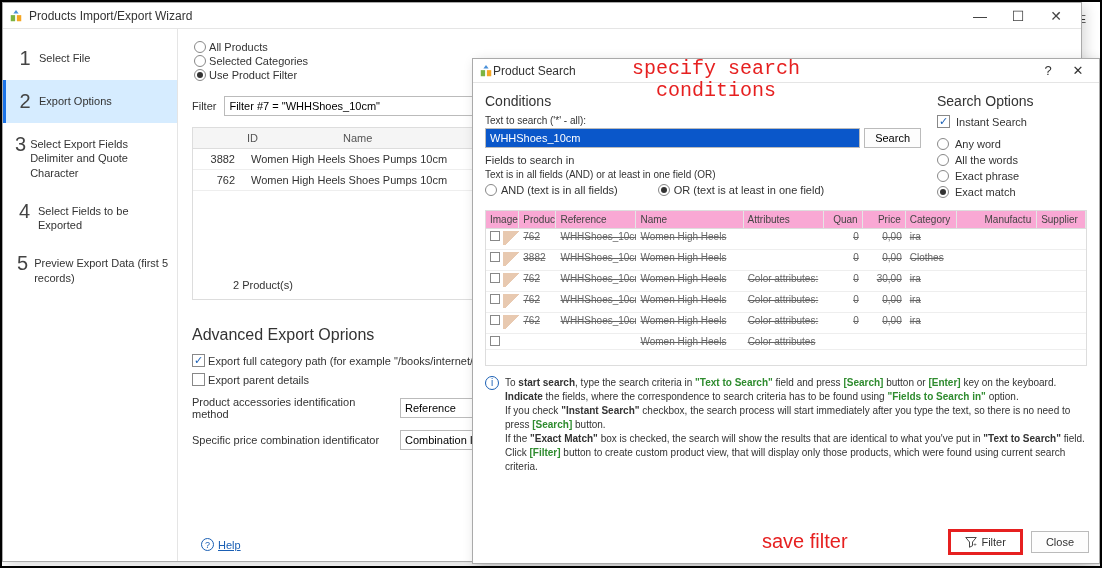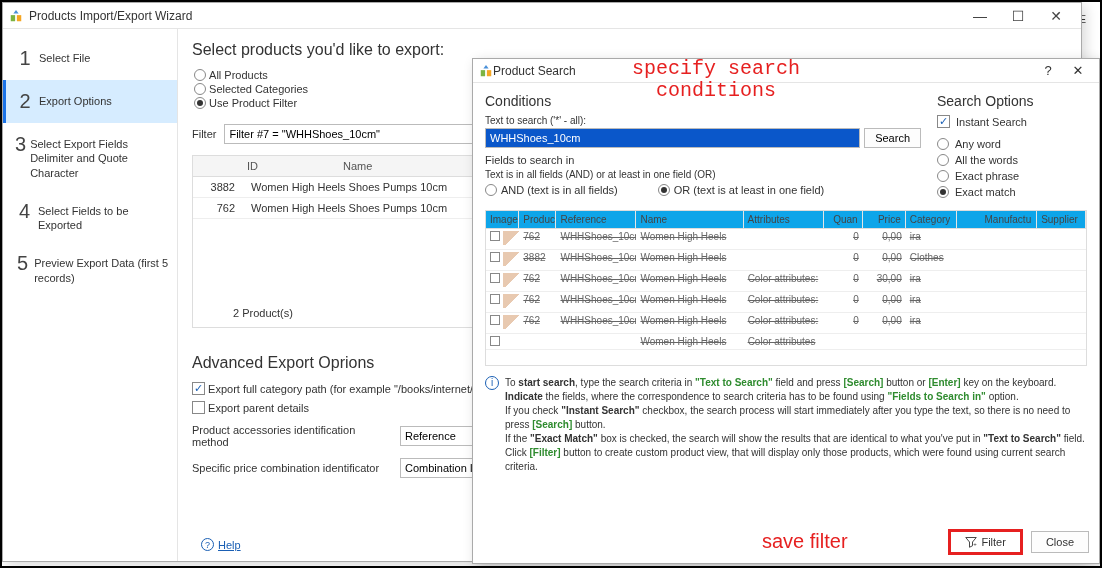--- a/index.html
+++ b/index.html
@@ -76,21 +76,21 @@
   .andor-hint { font-size:10px; margin-top:3px; }
   .andor-row { display:flex; align-items:center; gap:40px; margin-top:4px; font-size:11px; }
   .andor-row .opt { display:flex; align-items:center; gap:4px; }
 
   .ps-right .opt { display:flex; align-items:center; gap:6px; margin-top:4px; font-size:11px; }
   .ck { width:13px; height:13px; border:1px solid #888; display:inline-flex; align-items:center; justify-content:center; font-size:11px; color:#1a5fb4; }
   .radio { width:12px; height:12px; border:1px solid #888; border-radius:50%; display:inline-flex; align-items:center; justify-content:center; }
   .radio.on::after { content:''; width:6px; height:6px; background:#333; border-radius:50%; }
 
   .ps-table { margin-top:12px; border:1px solid #ddd; height:156px; overflow:hidden; }
-  .ps-th { display:flex; background:#0ea5e9; border-bottom:1px solid #ddd; font-size:10px; color:#444; }
+  .ps-th { display:flex; background:#f9a8d4; border-bottom:1px solid #ddd; font-size:10px; color:#444; }
   .ps-th > div { padding:3px 4px; border-right:1px solid #e5e5e5; overflow:hidden; white-space:nowrap; }
   .ps-tr { display:flex; font-size:10px; border-bottom:1px solid #eee; color:#666; }
   .ps-tr.struck span { text-decoration:line-through; }
   .ps-tr > div { padding:2px 4px; overflow:hidden; white-space:nowrap; }
   .c-img { width:34px; } .c-pid { width:38px; } .c-ref { width:82px; } .c-nam { width:110px; }
   .c-att { width:82px; } .c-qty { width:40px; text-align:right; } .c-prc { width:44px; text-align:right; }
   .c-cat { width:52px; } .c-man { width:58px;margin-left:24px; } .c-sup { width:50px; }
   .thumb { width:28px; height:14px; background:linear-gradient(135deg,#e8c9b0 40%,#fff 40%); display:inline-block; }
   .uck { width:10px; height:10px; border:1px solid #888; display:inline-block; vertical-align:top; }
 
@@ -185,21 +185,20 @@
       <div class="step">
           <div class="step-num">4</div>
           <div class="step-label">Select Fields to be Exported</div>
         </div>
       <div class="step">
           <div class="step-num">5</div>
           <div class="step-label">Preview Export Data (first 5 records)</div>
         </div>
     </div>
     <div class="main">
-      <h2>Select products you'd like to export:</h2>
       <div class="radios">
         <div class="radio-row"><span class="radio"></span>&nbsp;<span>All Products</span></div>
         <div class="radio-row"><span class="radio"></span>&nbsp;<span>Selected Categories</span></div>
         <div class="radio-row"><span class="radio on"></span>&nbsp;<span>Use Product Filter</span></div>
       </div>
       <div class="filter-row">
         <label>Filter</label>
         <input value="Filter #7 = &quot;WHHShoes_10cm&quot;" style="">
         <div class="create-filter-btn">
           <svg class="funnel" viewBox="0 0 16 16">

